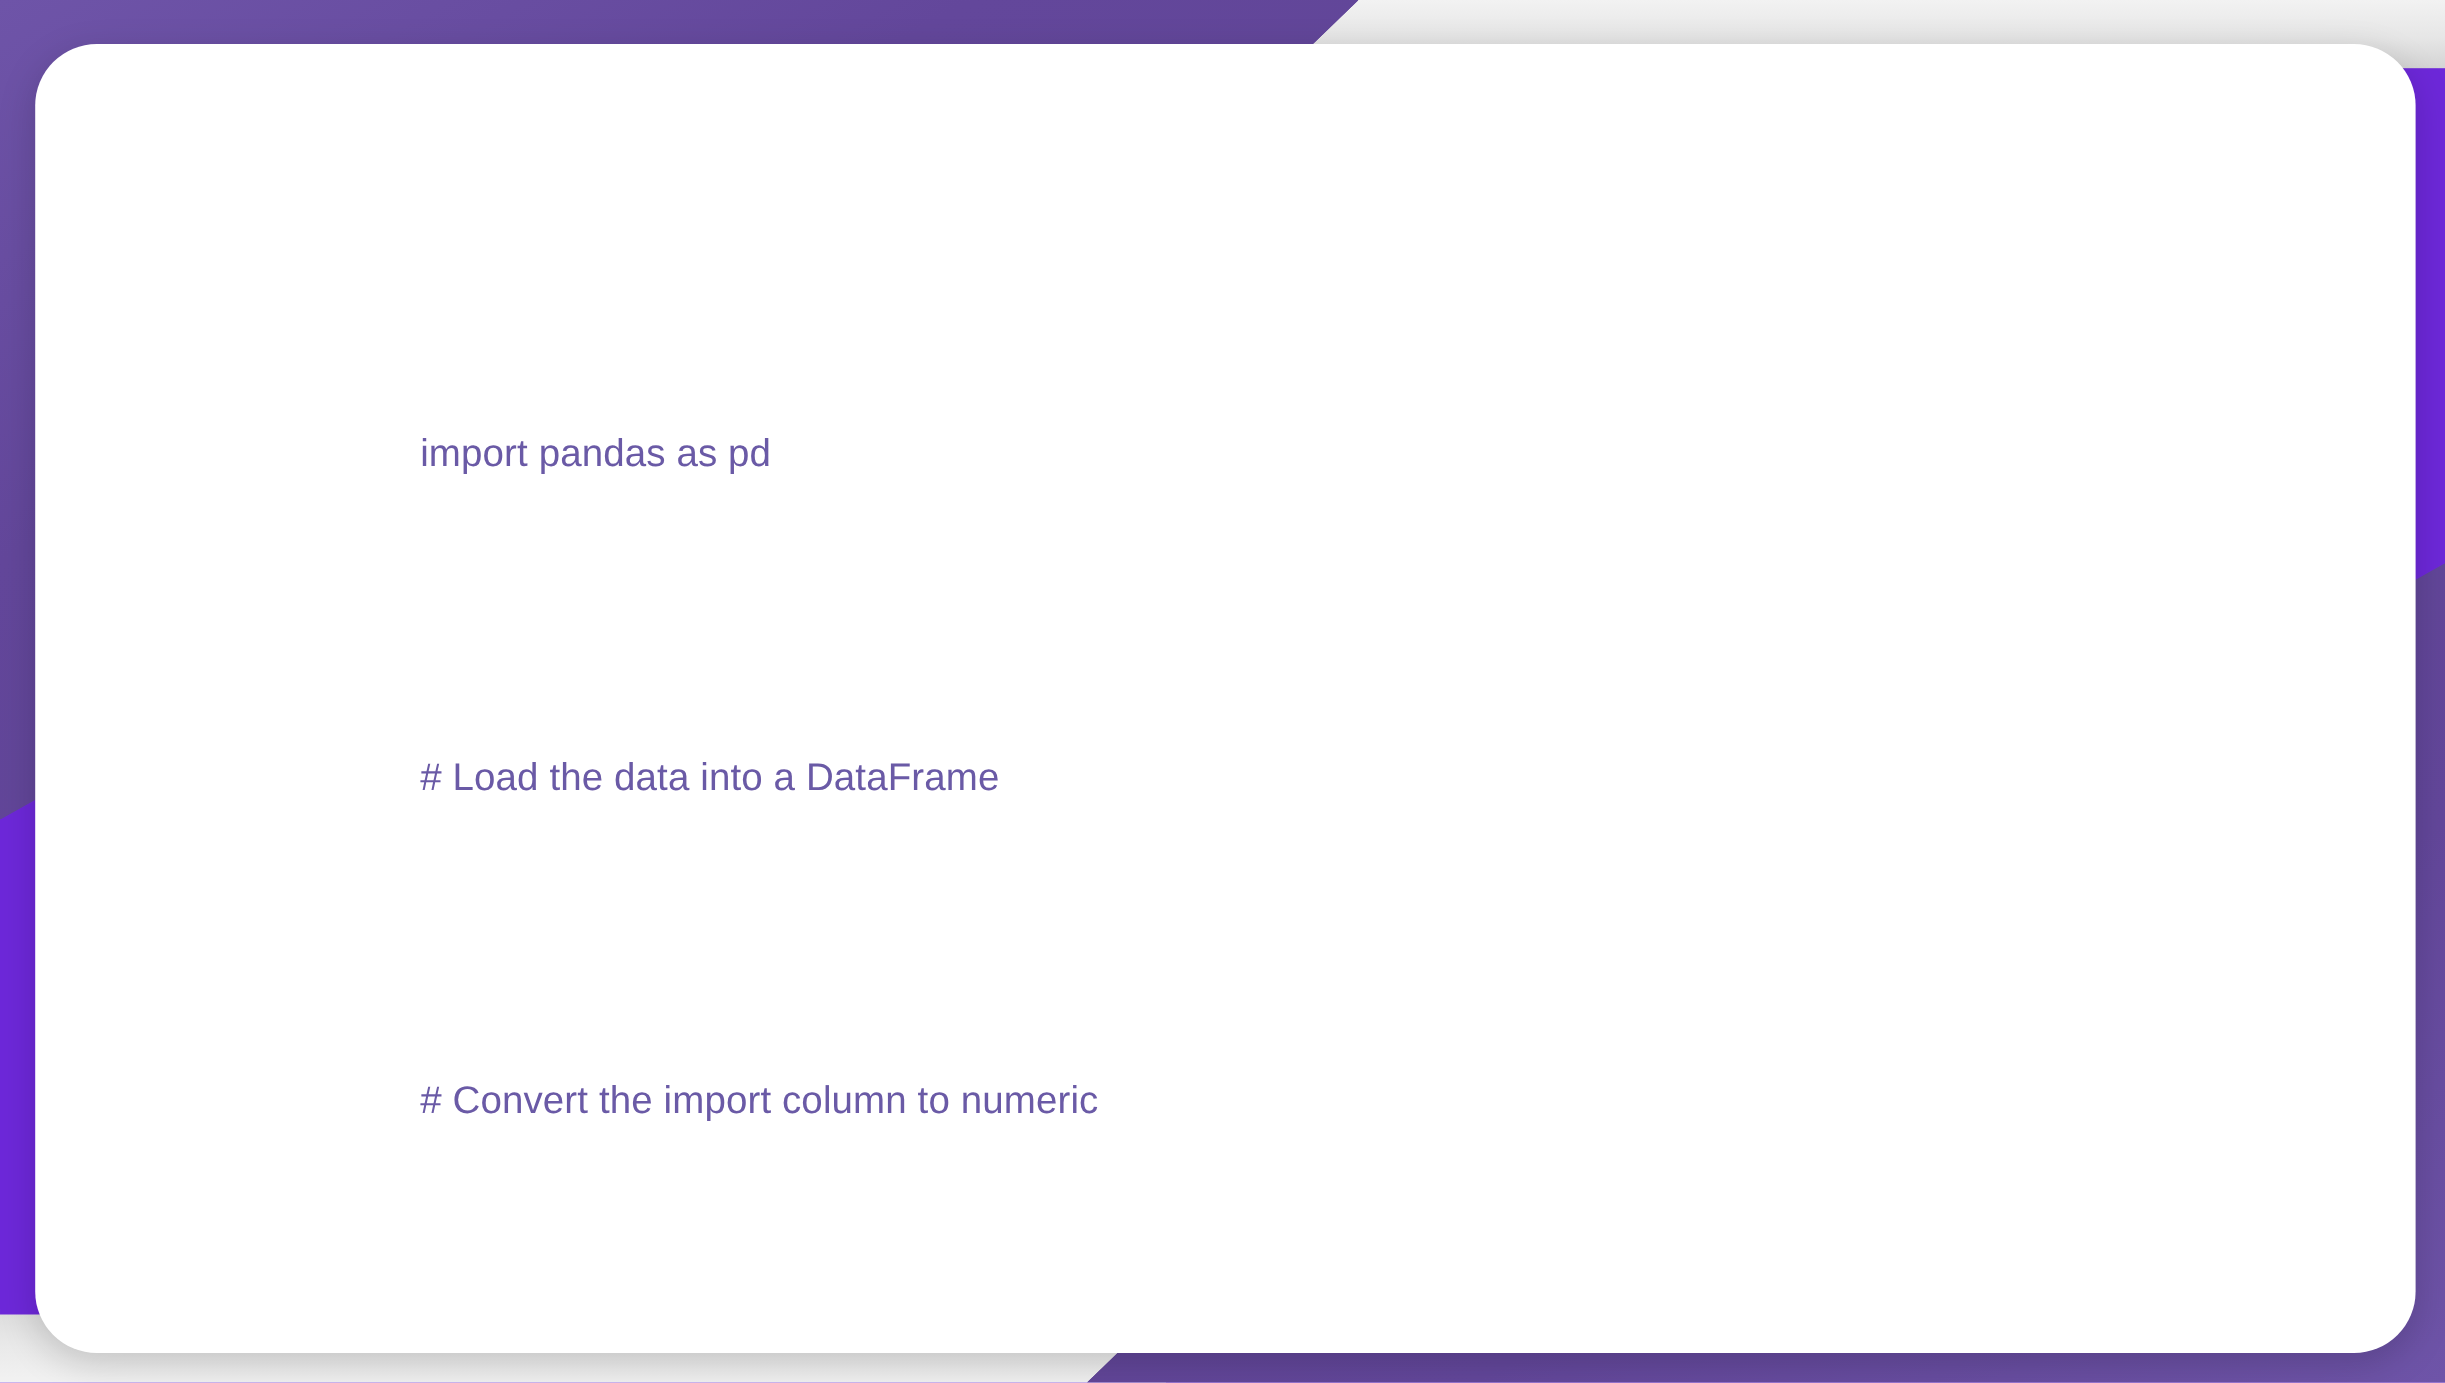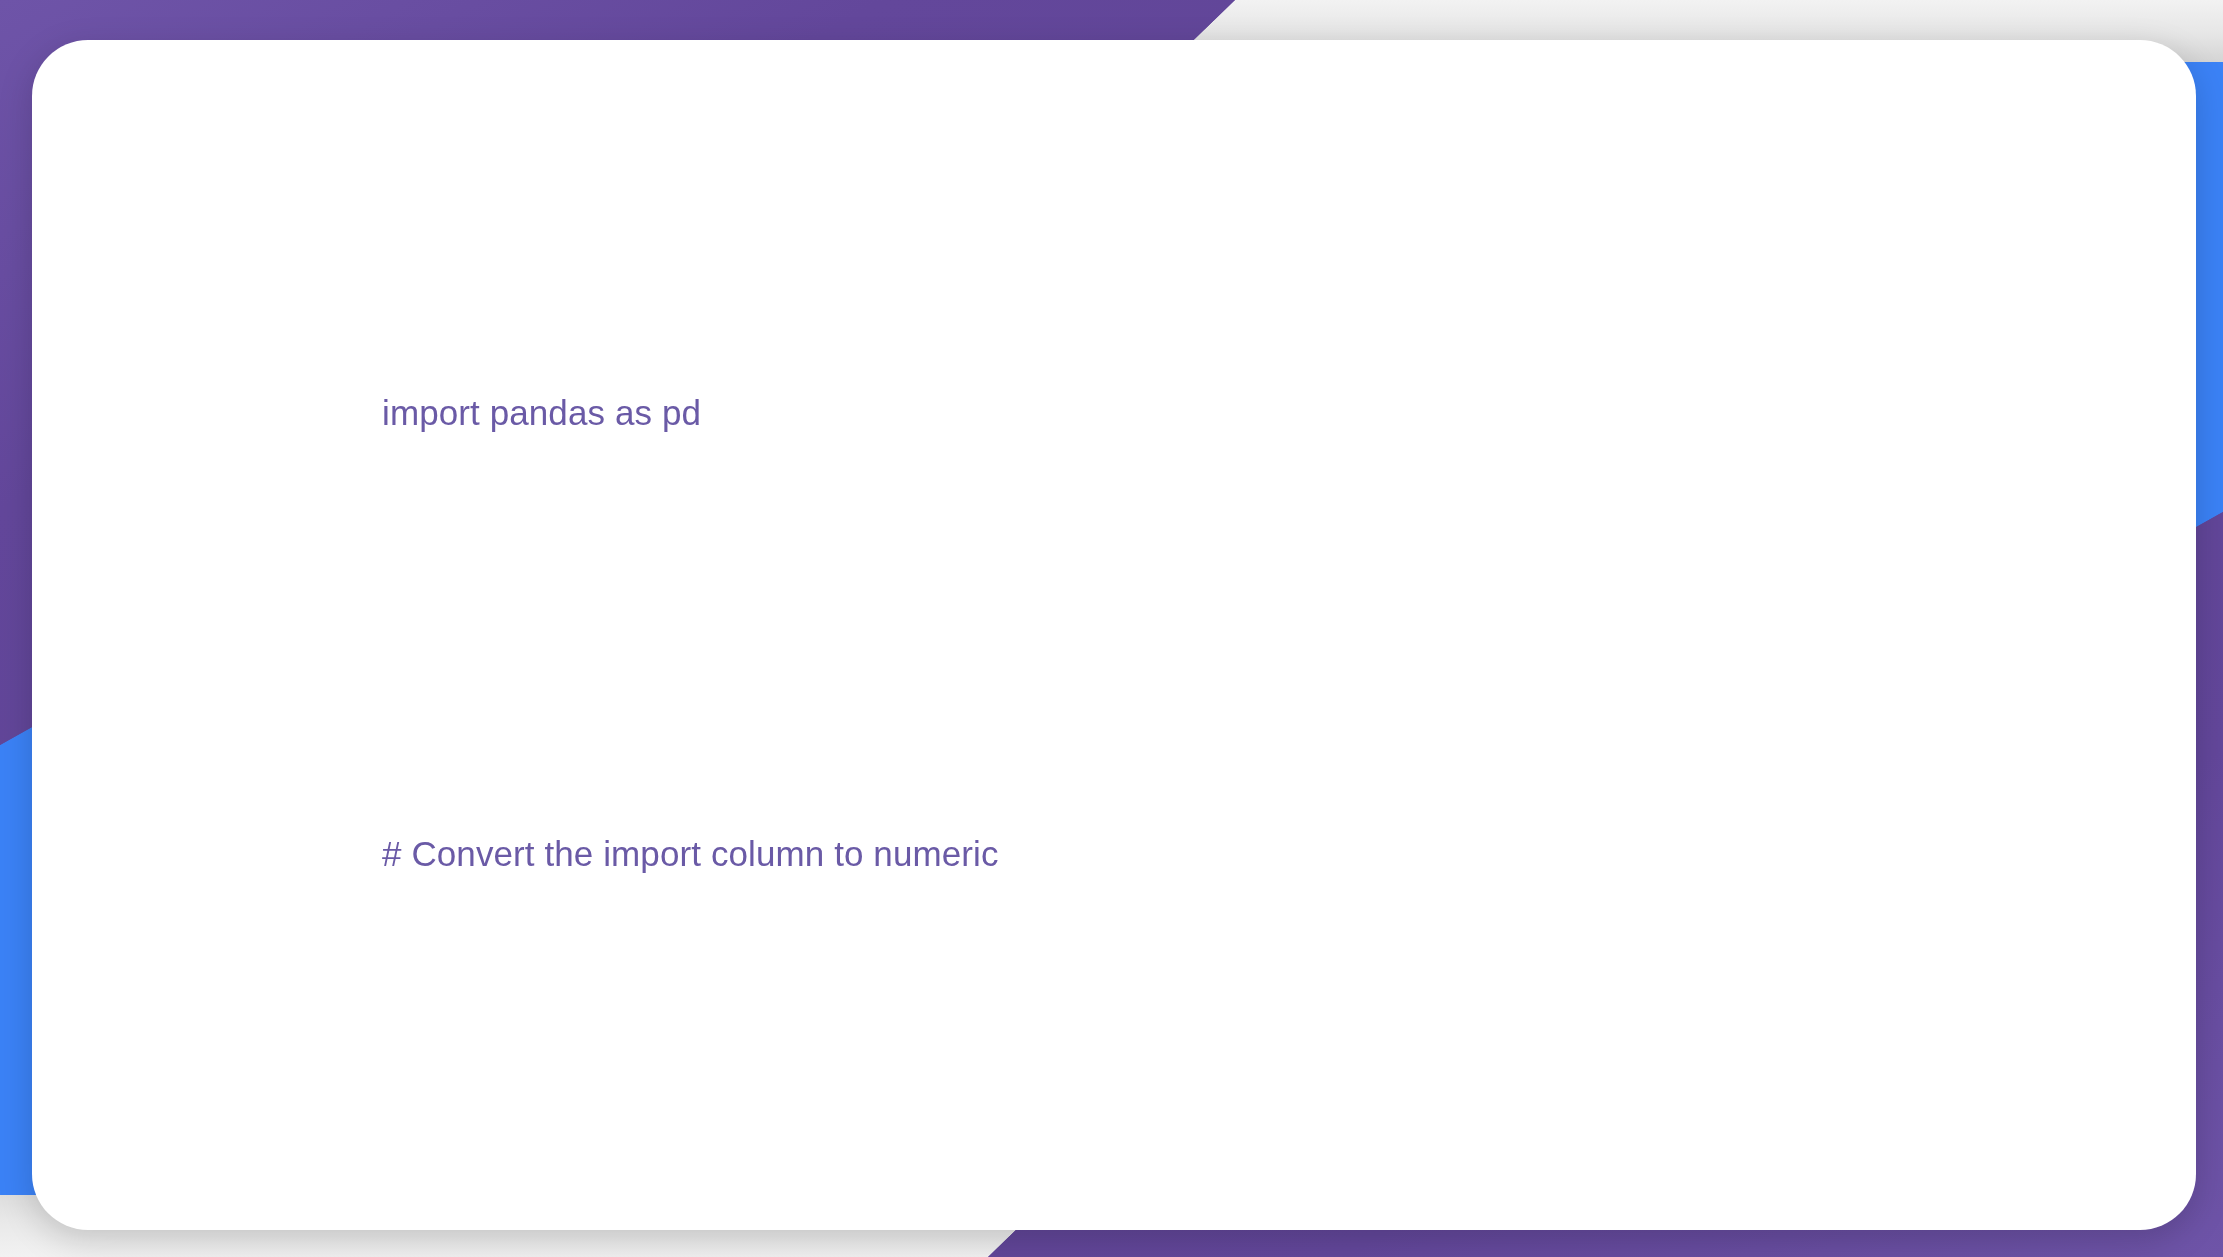--- a/index.html
+++ b/index.html
@@ -11,21 +11,21 @@
     width: 2223px;
     height: 1257px;
     overflow: hidden;
     font-family: "Liberation Sans", sans-serif;
   }
 
   .slide {
     position: relative;
     width: 2223px;
     height: 1257px;
-    background: #3b82f6;
+    background: #6d28d9;
     overflow: hidden;
   }
 
   
   .accent-top-left {
     position: absolute;
     left: 0;
     top: 0;
     width: 1235px;
     height: 745px;
@@ -110,20 +110,21 @@
   <div class="shadow-strip-top"></div>
   <div class="shadow-strip-bottom"></div>
 
   <div class="accent-top-left"></div>
   <div class="accent-bottom-right"></div>
 
   <div class="card">
     <div class="code-block">
       <span class="code-line">import pandas as pd</span>
       <span class="code-line blank"></span>
+      <span class="code-line"># Load the data into a DataFrame</span>
       <span class="code-line blank"></span>
       <span class="code-line"># Convert the import column to numeric</span>
       
       
       
       
       
       
       
     </div>

